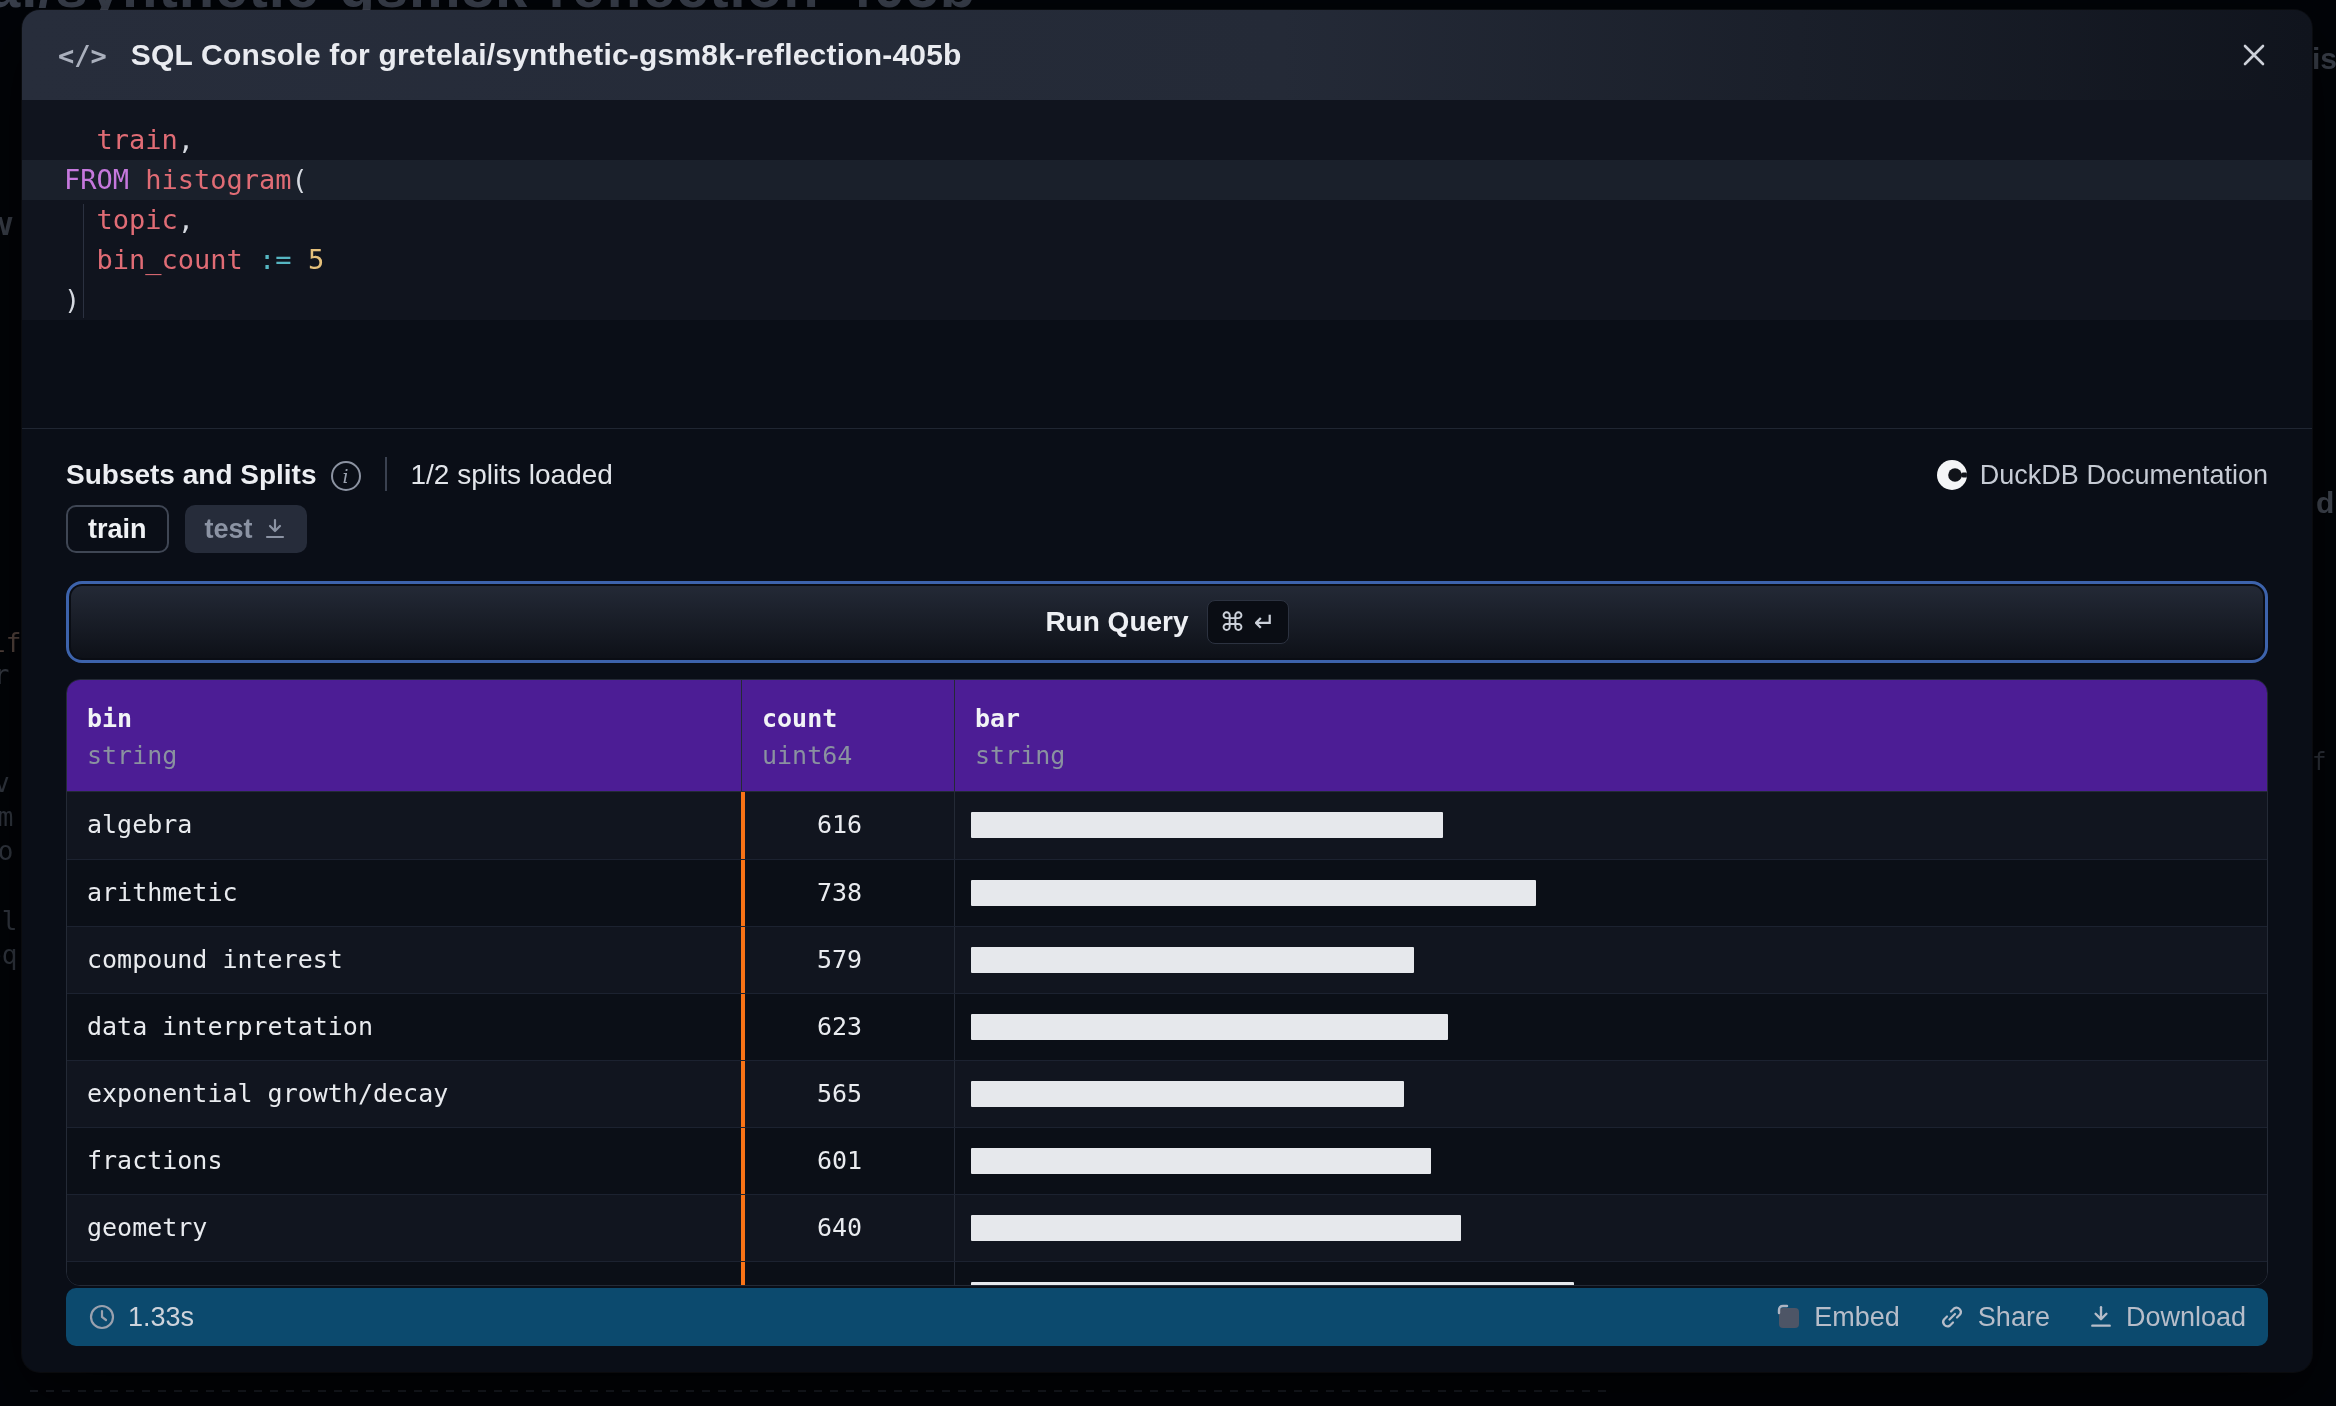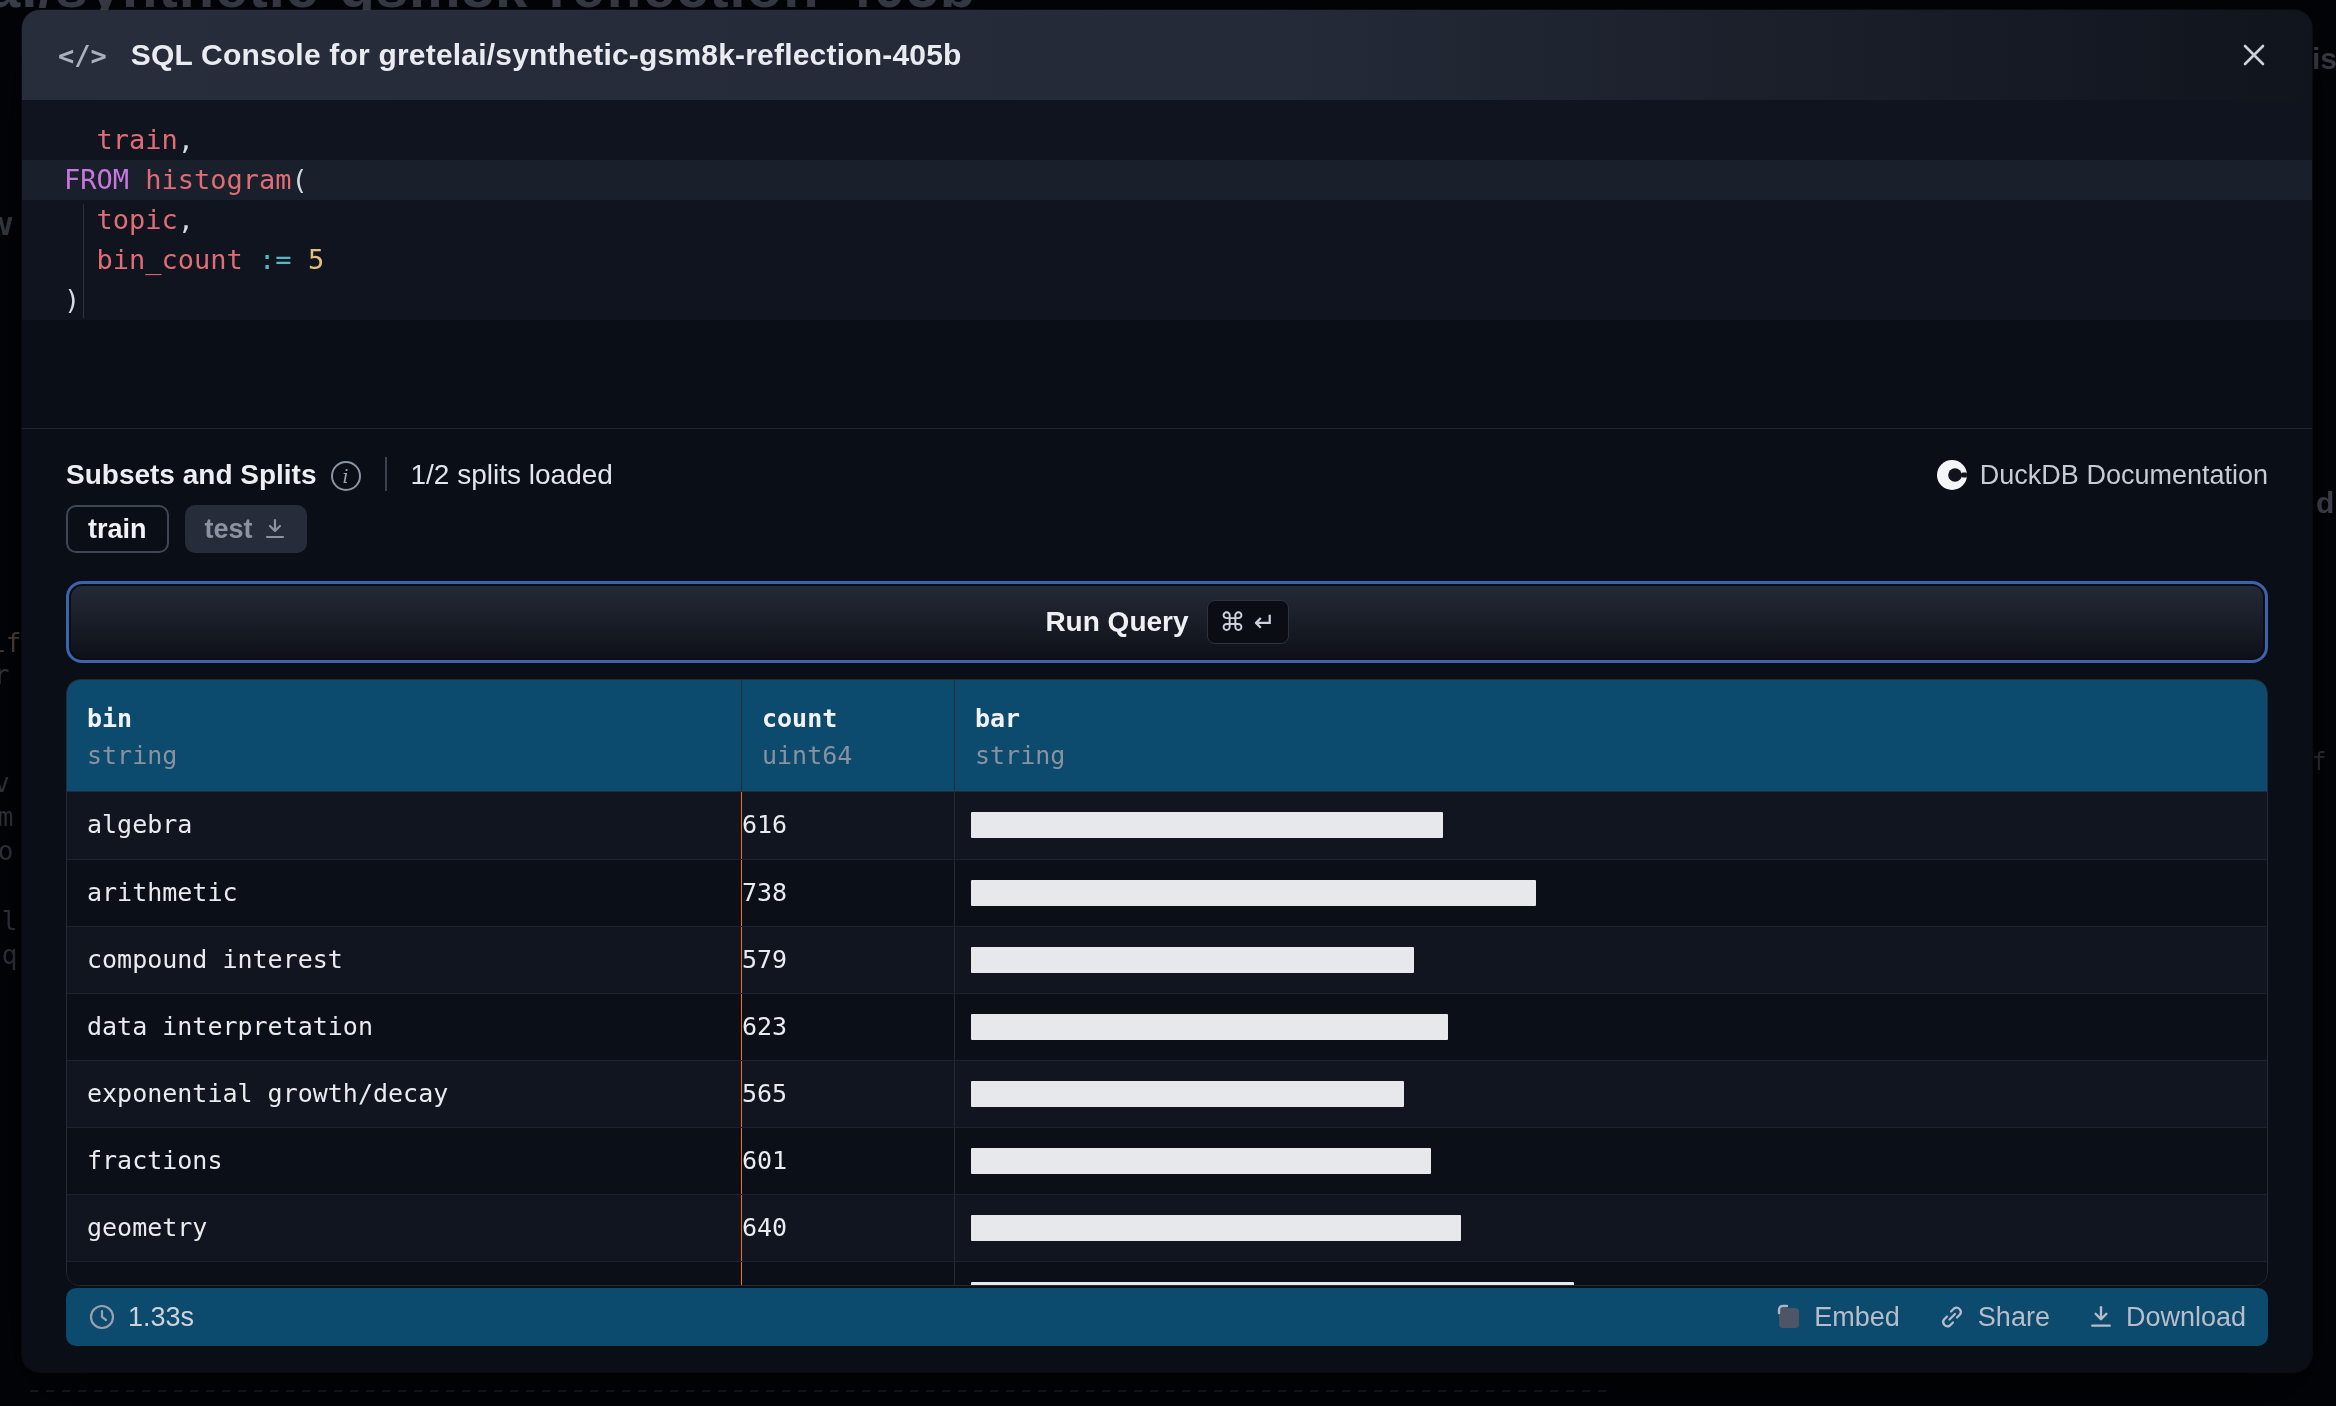--- a/index.html
+++ b/index.html
@@ -64,32 +64,32 @@
              box-shadow:inset 0 0 0 2px #0a0d14;
              display:flex; align-items:center; justify-content:center; gap:18px; cursor:pointer; }
   .run-label { font-size:28px; font-weight:700; color:#eef0f4; }
   .kbd { height:44px; padding:0 12px; border-radius:8px; background:#0a0d14; border:1px solid #2c3240;
          color:#ccd1da; font-size:26px; display:flex; align-items:center;
          font-family:"DejaVu Sans", sans-serif; }
 
   
   .table-card { margin:16px 44px 0; height:607px; border:1px solid #242a36; border-radius:14px;
                 overflow:hidden; background:#0b0f17; font-family:"DejaVu Sans Mono", monospace; }
-  .thead { display:flex; height:112px; background:#0c4a6e; border-bottom:1px solid #242a36; }
+  .thead { display:flex; height:112px; background:#4c1d95; border-bottom:1px solid #242a36; }
   .th { padding:24px 20px 0; }
   .th .cname { font-size:25px; font-weight:700; color:#f1f3f6; }
   .th .ctype { font-size:25px; color:#8a92a0; margin-top:8px; }
   .col-bin { width:674px; } .col-count { width:213px; } .col-bar { flex:1; }
   .bl { border-left:1px solid #242a36; }
   .trow { display:flex; height:67px; border-top:1px solid #1c2230; }
   .trow:first-child { border-top:none; }
   .trow.odd { background:#11151f; } .trow.even { background:#0b0f17; }
   .td { font-size:25px; color:#e9ebef; line-height:66px; white-space:pre; overflow:hidden; }
   .td.bin { width:674px; padding-left:20px; }
-  .td.count { width:213px; padding-right:20px; text-align:left; border-left:1px solid #f97316; }
+  .td.count { width:213px; padding-right:20px; text-align:center; border-left:4px solid #f97316; }
   .td.barcell { flex:1; border-left:1px solid #242a36; padding-left:16px; }
   .hbar { height:26px; margin-top:20px; background:#e6e8ec; border-radius:1px; }
 
   
   .results-footer { position:absolute; left:44px; top:1278px; width:2202px; height:58px;
                     background:#0c4a6e; border-radius:10px; display:flex; align-items:center;
                     padding:0 22px; }
   .duration { display:flex; align-items:center; gap:12px; color:#ced3db; font-size:27px; }
   .footer-actions { margin-left:auto; display:flex; gap:38px; }
   .f-action { display:flex; align-items:center; gap:12px; color:#b7bdc9; font-size:27px; cursor:pointer; }

